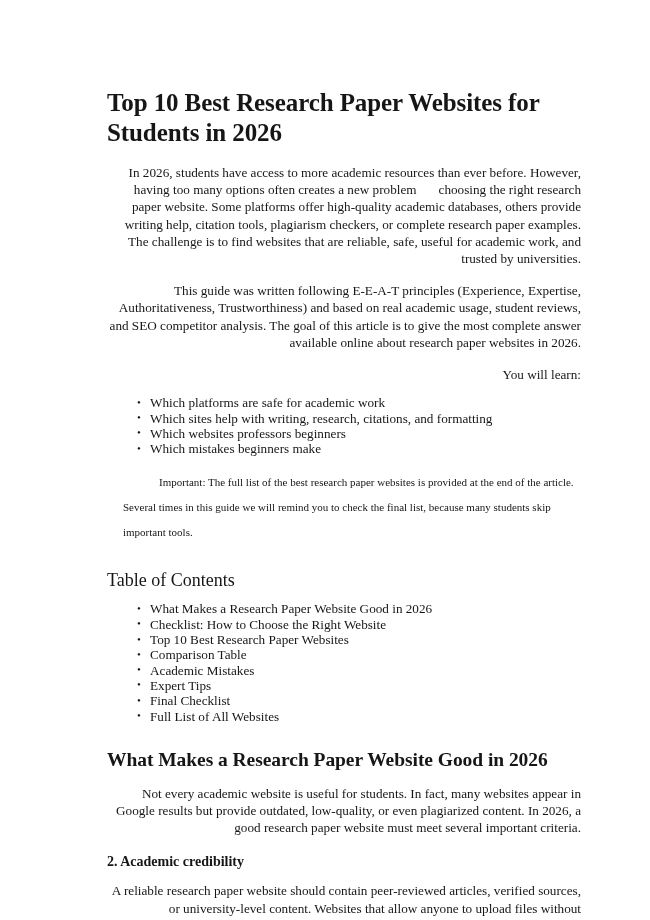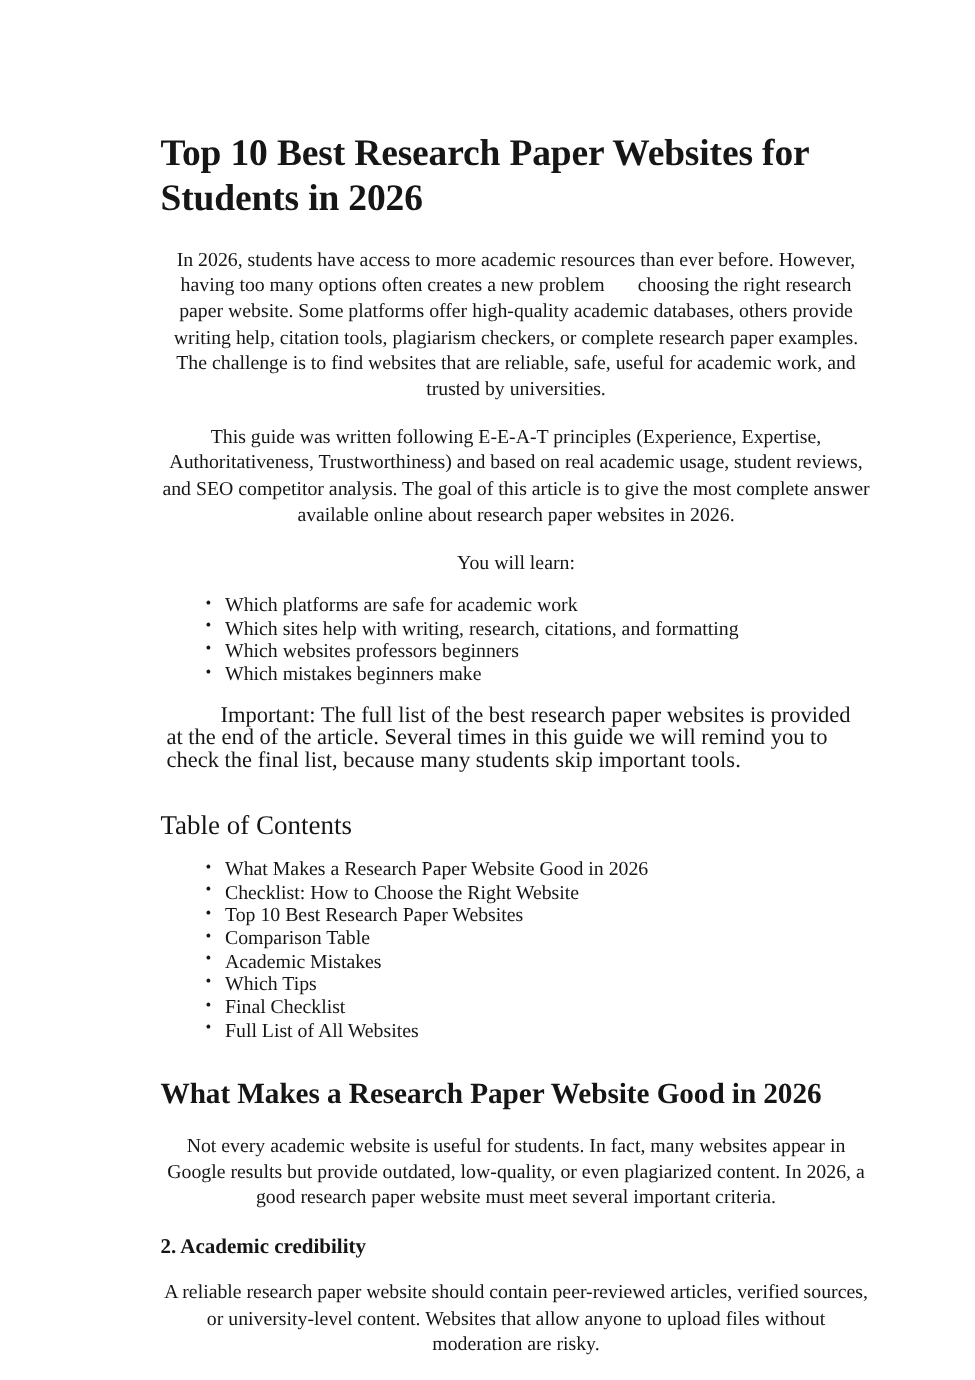--- a/index.html
+++ b/index.html
@@ -56,32 +56,32 @@
     font-size: 14px;
     line-height: 18px;
     font-weight: bold;
     margin: 17px 0 11px 0;
   }
 
   p.body-text {
     font-size: 13.2px;
     line-height: 17.2px;
     margin: 0 0 15px 0;
-    text-align: center;
+    text-align: right;
   }
 
   p.body-text.lead-in {
     margin-bottom: 12px;
     margin-top: 15px;
   }
 
   p.note-text {
-    font-size: 15px;
-    line-height: 15px;
-    margin: 0 0 15px 4px;
+    font-size: 11px;
+    line-height: 25px;
+    margin: 0 0 15px 16px;
     text-indent: 36px;
   }
 
   ul.doc-list {
     margin: 0 0 14px 0;
     padding: 0 0 0 35px;
     list-style: none;
   }
 
   ul.doc-list li {
@@ -153,21 +153,21 @@
     <p class="note-text">Important: The full list of the best research paper websites is provided at the end of the article. Several times in this guide we will remind you to check the final list, because many students skip important tools.</p>
 
     <h2 class="toc-heading">Table of Contents</h2>
 
     <ul class="toc-list">
       <li>What Makes a Research Paper Website Good in 2026</li>
       <li>Checklist: How to Choose the Right Website</li>
       <li>Top 10 Best Research Paper Websites</li>
       <li>Comparison Table</li>
       <li>Academic Mistakes</li>
-      <li>Which Tips</li>
+      <li>Expert Tips</li>
       <li>Final Checklist</li>
       <li>Full List of All Websites</li>
     </ul>
 
     <h2 class="section-heading">What Makes a Research Paper Website Good in 2026</h2>
 
     <p class="body-text">Not every academic website is useful for students. In fact, many websites appear in Google results but provide outdated, low-quality, or even plagiarized content. In 2026, a good research paper website must meet several important criteria.</p>
 
     <h3 class="sub-heading">2. Academic credibility</h3>
 

